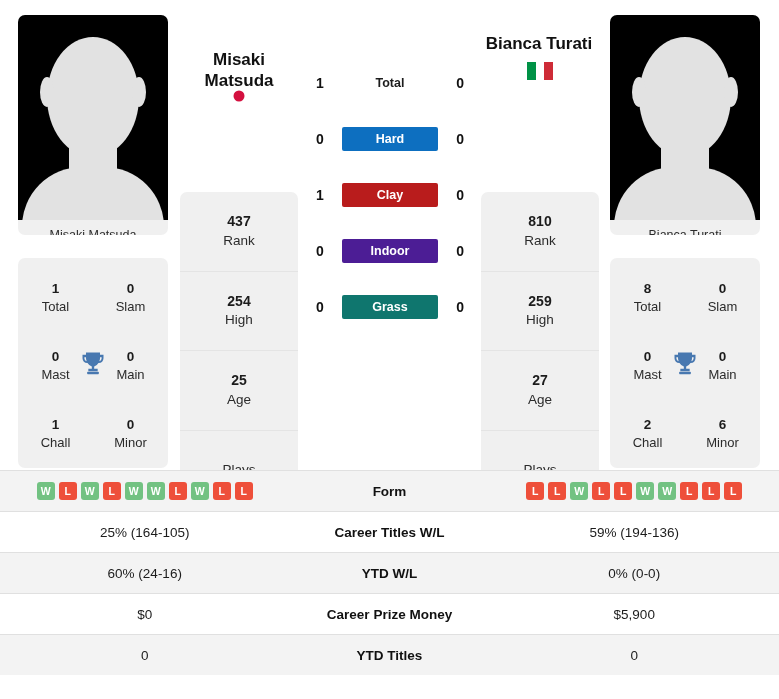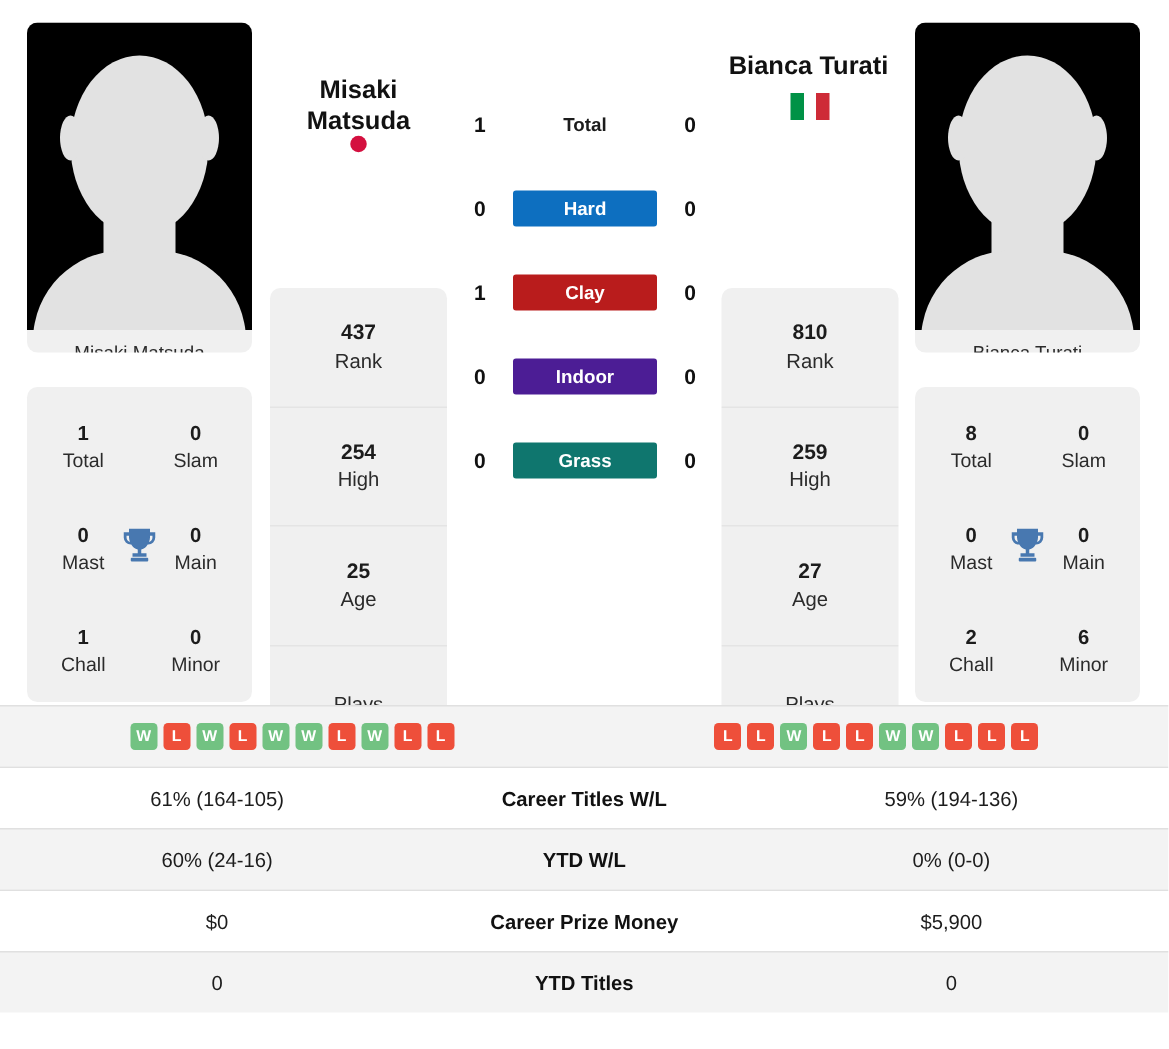--- a/index.html
+++ b/index.html
@@ -365,37 +365,38 @@
             <span class="badge W">W</span>
             <span class="badge L">L</span>
             <span class="badge W">W</span>
             <span class="badge W">W</span>
             <span class="badge L">L</span>
             <span class="badge W">W</span>
             <span class="badge L">L</span>
             <span class="badge L">L</span>
           </div>
         </div>
+        <div class="mid-label">Form</div>
         <div class="right-val">
           <div class="form-strip">
             <span class="badge L">L</span>
             <span class="badge L">L</span>
             <span class="badge W">W</span>
             <span class="badge L">L</span>
             <span class="badge L">L</span>
             <span class="badge W">W</span>
             <span class="badge W">W</span>
             <span class="badge L">L</span>
             <span class="badge L">L</span>
             <span class="badge L">L</span>
           </div>
         </div>
       </div>
       <div class="srow">
-        <div class="left-val">61% (164-105)</div>
+        <div class="left-val">25% (164-105)</div>
         <div class="mid-label">Career Titles W/L</div>
         <div class="right-val">59% (194-136)</div>
       </div>
       <div class="srow alt">
         <div class="left-val">60% (24-16)</div>
         <div class="mid-label">YTD W/L</div>
         <div class="right-val">0% (0-0)</div>
       </div>
       <div class="srow">
         <div class="left-val">$0</div>

